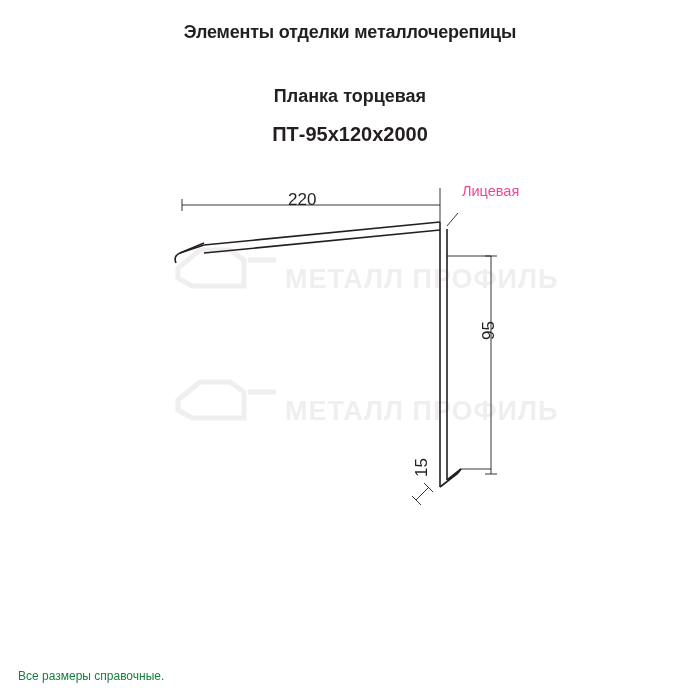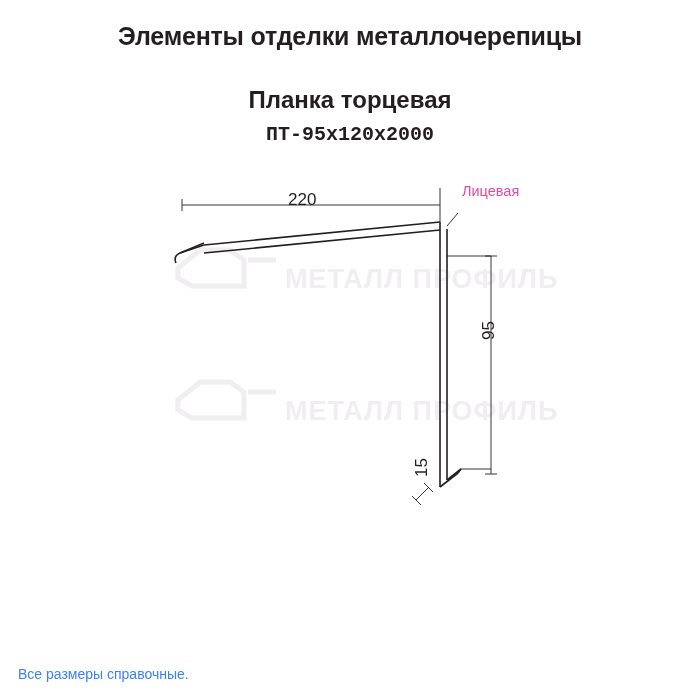--- a/index.html
+++ b/index.html
@@ -19,64 +19,63 @@
     position: relative;
     width: 700px;
     height: 700px;
   }
   .title {
     position: absolute;
     top: 22px;
     left: 0;
     width: 700px;
     text-align: center;
-    font-size: 25px;
+    font-size: 18px;
     font-weight: bold;
     letter-spacing: -0.2px;
   }
   .subtitle {
     position: absolute;
     top: 86px;
     left: 0;
     width: 700px;
     text-align: center;
-    font-size: 24px;
+    font-size: 18px;
     font-weight: bold;
   }
   .modelcode {
     position: absolute;
     top: 123px;
     left: 0;
     width: 700px;
     text-align: center;
     font-size: 20px;
     font-weight: bold;
-    font-family: Liberation Mono, monospace;
   }
   .drawing {
     position: absolute;
     top: 0;
     left: 0;
     width: 700px;
     height: 700px;
   }
   .wm-text {
     font-family: "Liberation Sans", sans-serif;
     font-size: 27px;
     font-weight: bold;
     fill: #f0eef0;
     letter-spacing: 1px;
   }
   .footer {
     position: absolute;
     left: 18px;
     bottom: 14px;
-    font-size: 14px;
+    font-size: 12px;
     line-height: 1.55;
-    color: #3b82f6;
+    color: #15803d;
   }
   .dim-label {
     position: absolute;
     font-size: 17px;
     color: #231f20;
   }
   .lbl-120 { left: 288px; top: 190px; }
   .lbl-95  { left: 479px; top: 340px; transform: rotate(-90deg); transform-origin: left top; }
   .lbl-15  { left: 412px; top: 477px; transform: rotate(-90deg); transform-origin: left top; }
   .face-label {

